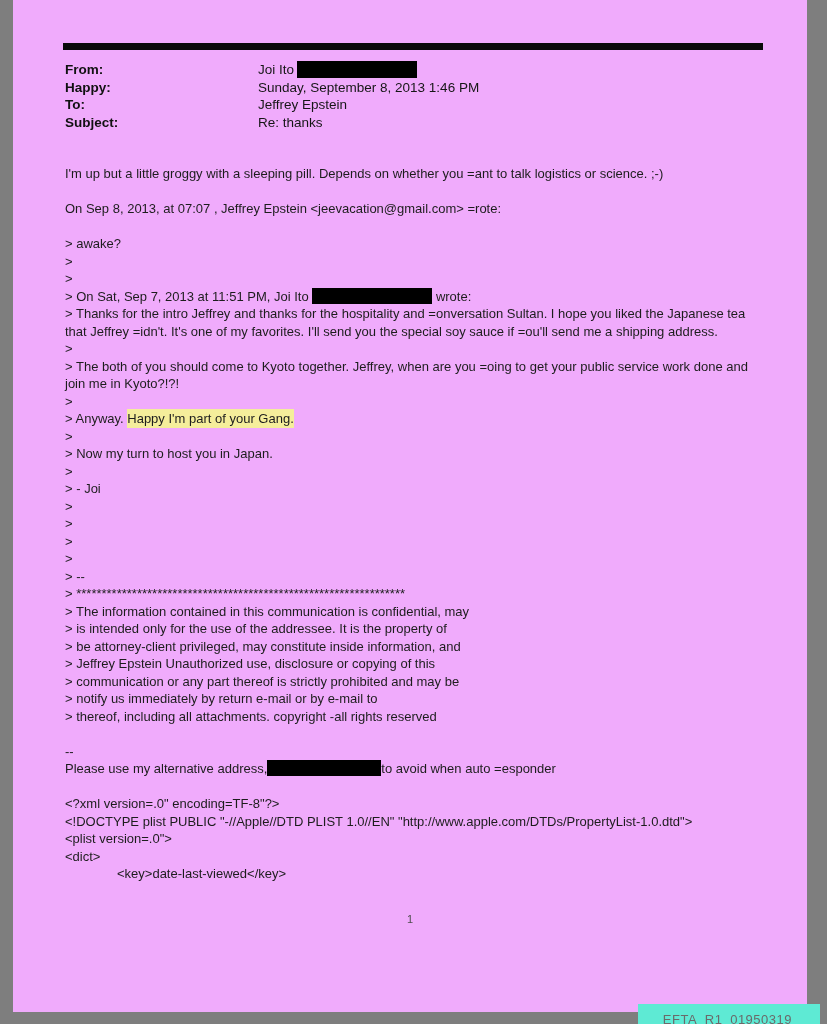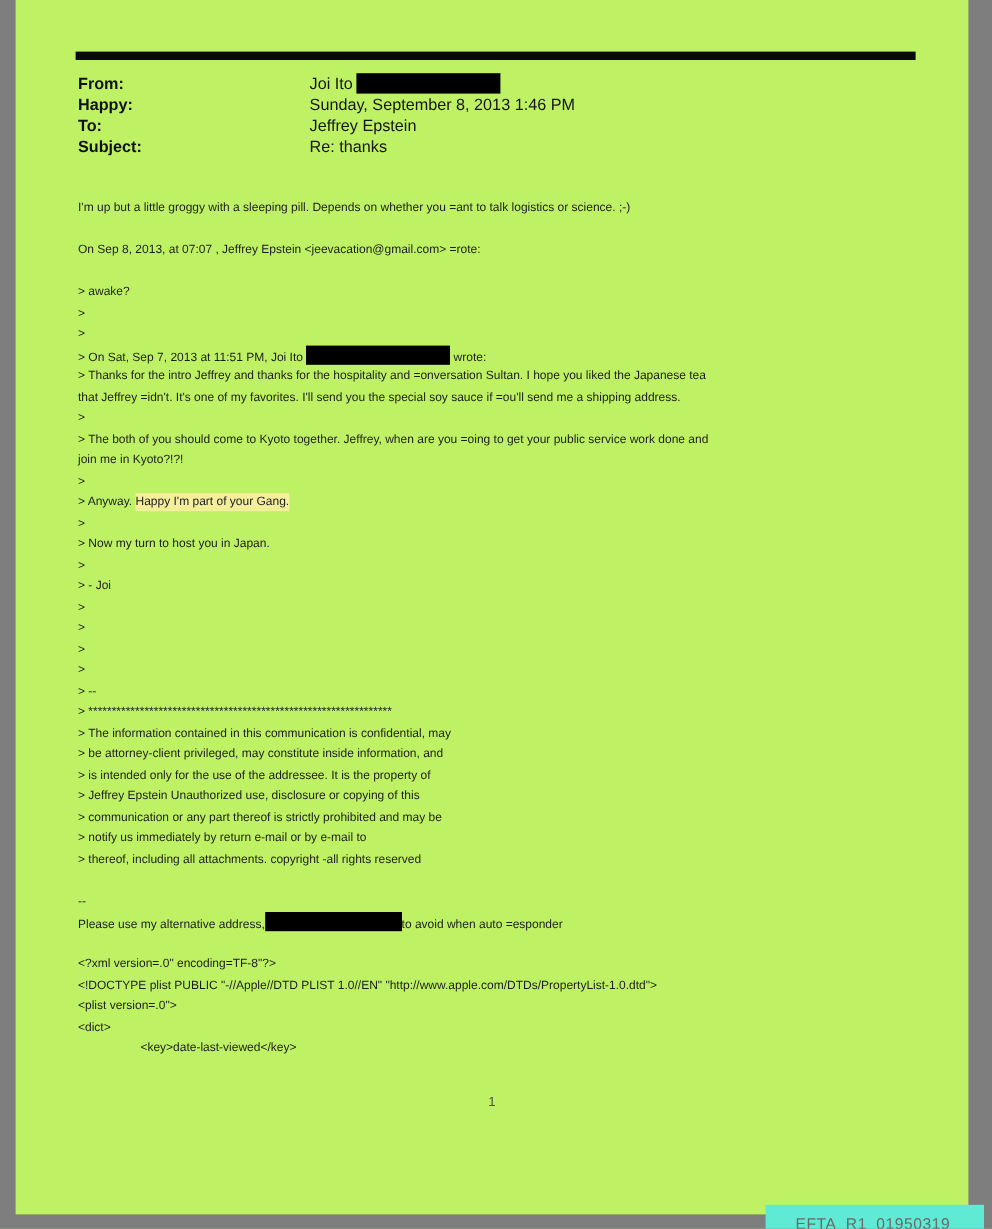--- a/index.html
+++ b/index.html
@@ -4,39 +4,39 @@
 <style>
   html,body{margin:0;padding:0;}
   body{
     width:827px;height:1024px;overflow:hidden;position:relative;
     background:#7e7e7e;
     font-family:"Liberation Sans",sans-serif;
     -webkit-font-smoothing:antialiased;
   }
   .paper{
     position:absolute;left:13px;top:0;width:794px;height:1012px;
-    background:#bef264;
+    background:#f0abfc;
   }
   .top-rule{
     position:absolute;left:50px;top:43px;width:700px;height:7px;background:#0a0a0a;
   }
   .header-block{
     position:absolute;left:52px;top:61px;width:700px;
     font-size:13.5px;line-height:17.5px;color:#161616;
   }
   .hrow{display:flex;white-space:pre;}
   .hlabel{width:193px;font-weight:bold;color:#111;}
   .hvalue{flex:1;}
   .redaction{
     display:inline-block;background:#000;height:16px;vertical-align:-3px;
   }
   .hdr-red{width:120px;height:17px;vertical-align:-4px;margin-left:3px;}
   .email-body{
     position:absolute;left:52px;top:165px;width:716px;
-    font-size:10px;line-height:17.5px;color:#1d1d1d;
+    font-size:13px;line-height:17.5px;color:#1d1d1d;
   }
   .bline{white-space:pre;height:17.5px;overflow:visible;}
   .highlight{background:#f5ee9b;box-shadow:0 -2px 0 #f5ee9b, 0 2px 0 #f5ee9b;margin-top:12px;}
   .page-number{
     position:absolute;left:0;top:913px;width:100%;text-align:center;
     font-size:11px;color:#4d4d4d;
   }
   .stamp-box{
     position:absolute;left:638px;top:1004px;width:182px;height:56px;
     background:#5eead4;text-align:right;
@@ -95,22 +95,22 @@
       <div class="bline"><span>&gt; Now my turn to host you in Japan.</span></div>
       <div class="bline"><span>&gt;</span></div>
       <div class="bline"><span>&gt; - Joi</span></div>
       <div class="bline"><span>&gt;</span></div>
       <div class="bline"><span>&gt;</span></div>
       <div class="bline"><span>&gt;</span></div>
       <div class="bline"><span>&gt;</span></div>
       <div class="bline"><span>&gt; --</span></div>
       <div class="bline"><span>&gt; *****************************************************************</span></div>
       <div class="bline"><span>&gt; The information contained in this communication is confidential, may</span></div>
+      <div class="bline"><span>&gt; is intended only for the use of the addressee. It is the property of</span></div>
       <div class="bline"><span>&gt; be attorney-client privileged, may constitute inside information, and</span></div>
-      <div class="bline"><span>&gt; is intended only for the use of the addressee. It is the property of</span></div>
       <div class="bline"><span>&gt; Jeffrey Epstein Unauthorized use, disclosure or copying of this</span></div>
       <div class="bline"><span>&gt; communication or any part thereof is strictly prohibited and may be</span></div>
       <div class="bline"><span>&gt; notify us immediately by return e-mail or by e-mail to</span></div>
       <div class="bline"><span>&gt; thereof, including all attachments. copyright -all rights reserved</span></div>
       <div class="bline">&nbsp;</div>
       <div class="bline"><span>--</span></div>
       <div class="bline"><span>Please use my alternative address,</span><span class="redaction" style="width: 114px;"></span><span>to avoid when auto =esponder</span></div>
       <div class="bline">&nbsp;</div>
       <div class="bline"><span>&lt;?xml version=.0" encoding=TF-8"?&gt;</span></div>
       <div class="bline"><span>&lt;!DOCTYPE plist PUBLIC "-//Apple//DTD PLIST 1.0//EN" "http://www.apple.com/DTDs/PropertyList-1.0.dtd"&gt;</span></div>

